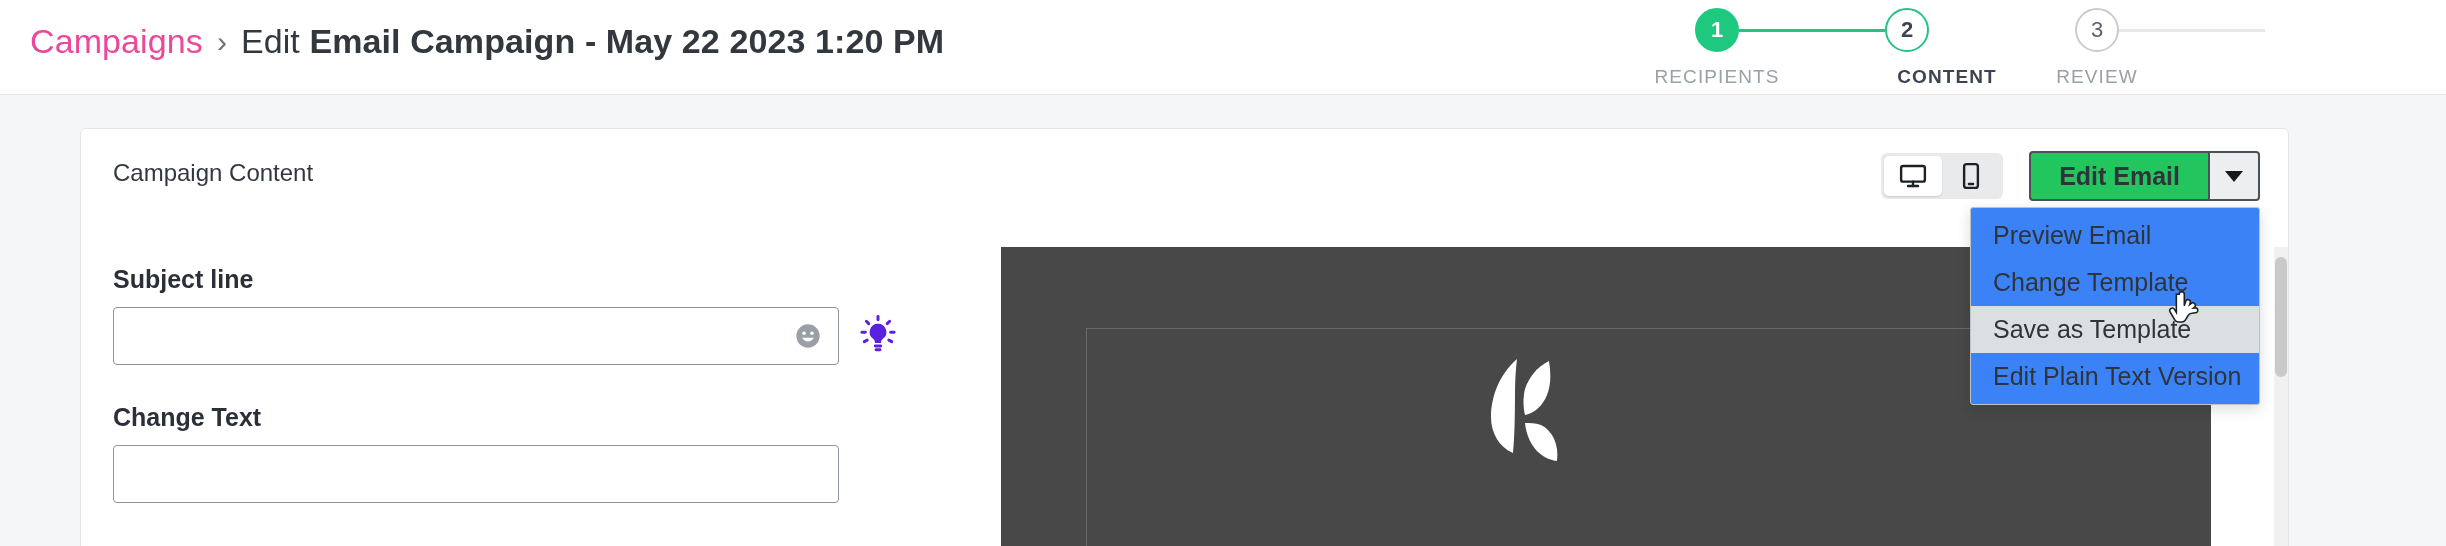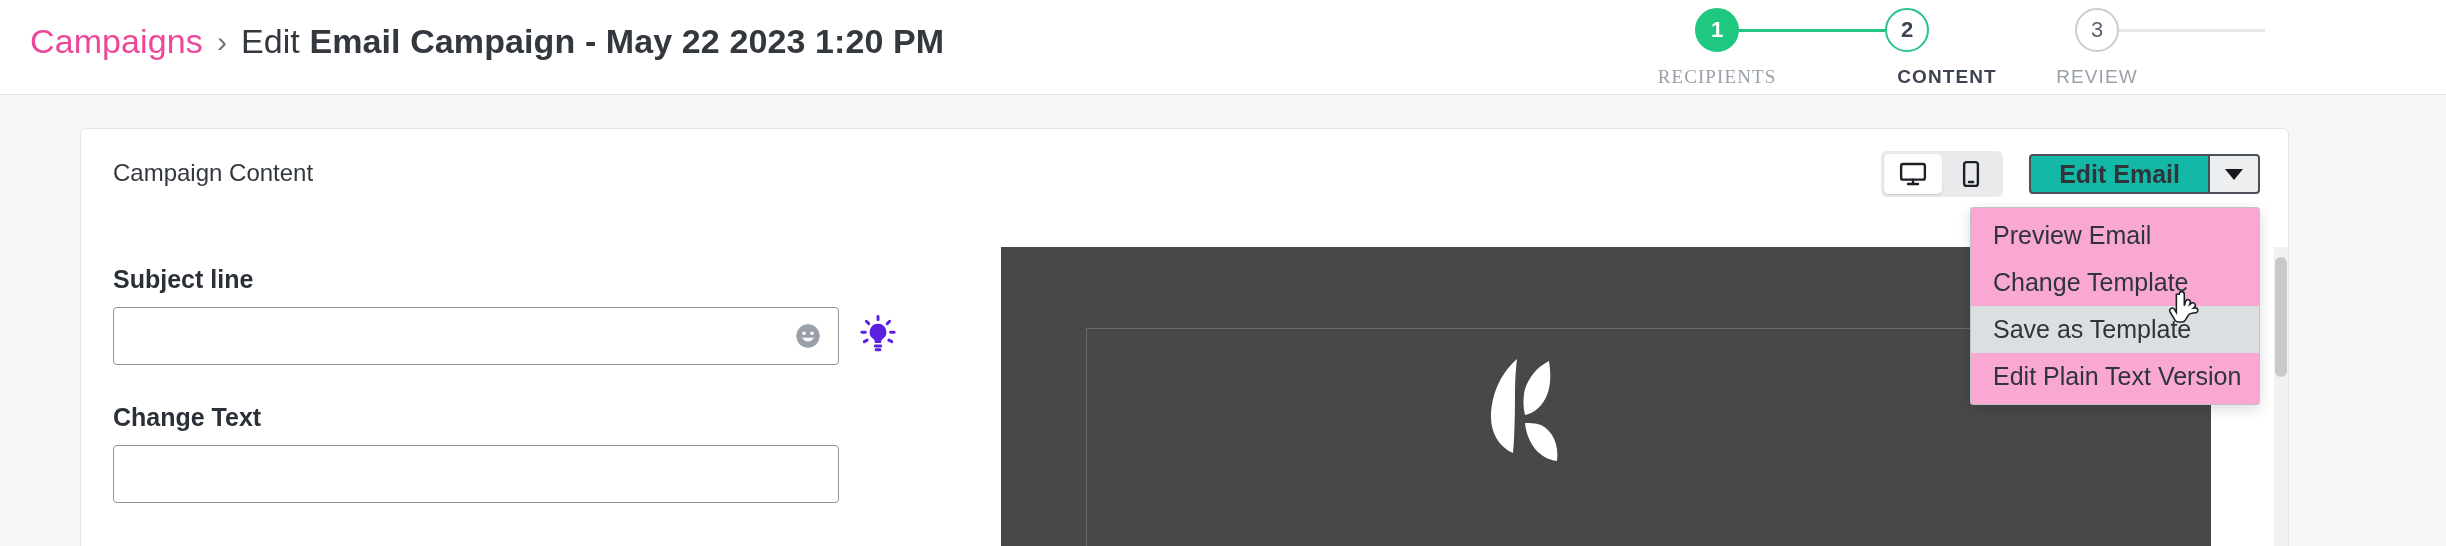--- a/index.html
+++ b/index.html
@@ -110,21 +110,21 @@
     position: absolute;
     top: 0;
     font-size: 19px;
     letter-spacing: 1.1px;
     white-space: nowrap;
     transform: translateX(-50%);
     cursor: pointer;
   }
   .step-label.muted { color: #9aa0a8; font-weight: 400; }
   .step-label.active { color: #3d4451; font-weight: 700; }
-  .step-label.s1 { left: 22px; font-family: Liberation Serif, serif; }
+  .step-label.s1 { left: 22px; }
   .step-label.s2 { left: 212px; margin-left: 40px; }
   .step-label.s3 { left: 402px; }
 
   
   .canvas { position: relative; height: 451px; }
   .card {
     position: absolute;
     left: 80px; top: 33px;
     width: 2209px;
     min-height: 500px;
@@ -170,23 +170,23 @@
   .seg-btn.active { background: #ffffff; box-shadow: 0 1px 2px rgba(0,0,0,.14); }
   .seg-btn svg { display: block; }
 
   .split {
     display: flex;
     align-items: stretch;
     position: relative;
     z-index: 30;
   }
   .btn-edit {
-    height: 40px;
+    height: 50px;
     padding: 16px 28px;
-    background: #14b8a6;
+    background: #22c55e;
     border: 2px solid #4b5059;
     border-right: none;
     border-radius: 4px 0 0 4px;
     font-size: 25px;
     font-weight: 700;
     color: #2f343b;
     cursor: pointer;
     font-family: "Liberation Sans", sans-serif;
     display: flex; align-items: center;
   }
@@ -204,21 +204,21 @@
     border-right: 9px solid transparent;
     border-top: 11px solid #16181b;
   }
 
   
   .menu {
     position: absolute;
     right: 28px;
     top: 78px;
     width: 290px;
-    background: #f9a8d4;
+    background: #3b82f6;
     border: 1px solid #bfc3c8;
     border-radius: 3px;
     box-shadow: 0 4px 14px rgba(0,0,0,.14);
     padding: 4px 0;
     z-index: 40;
   }
   .menu-item {
     padding: 9px 0 9px 22px;
     font-size: 25px;
     color: #2f343b;

